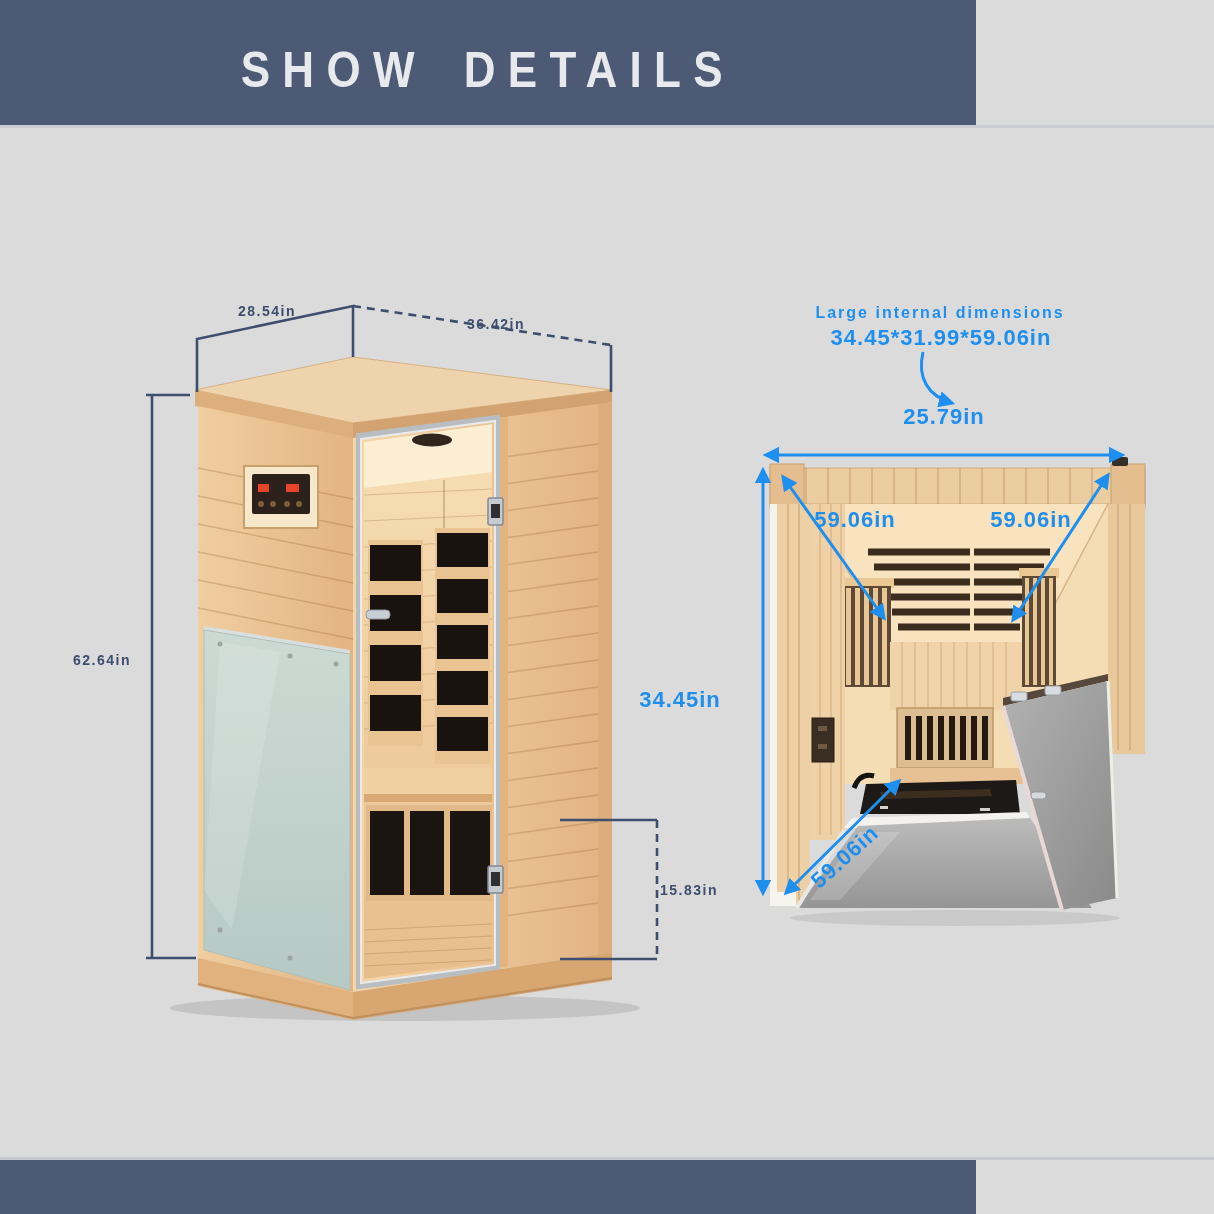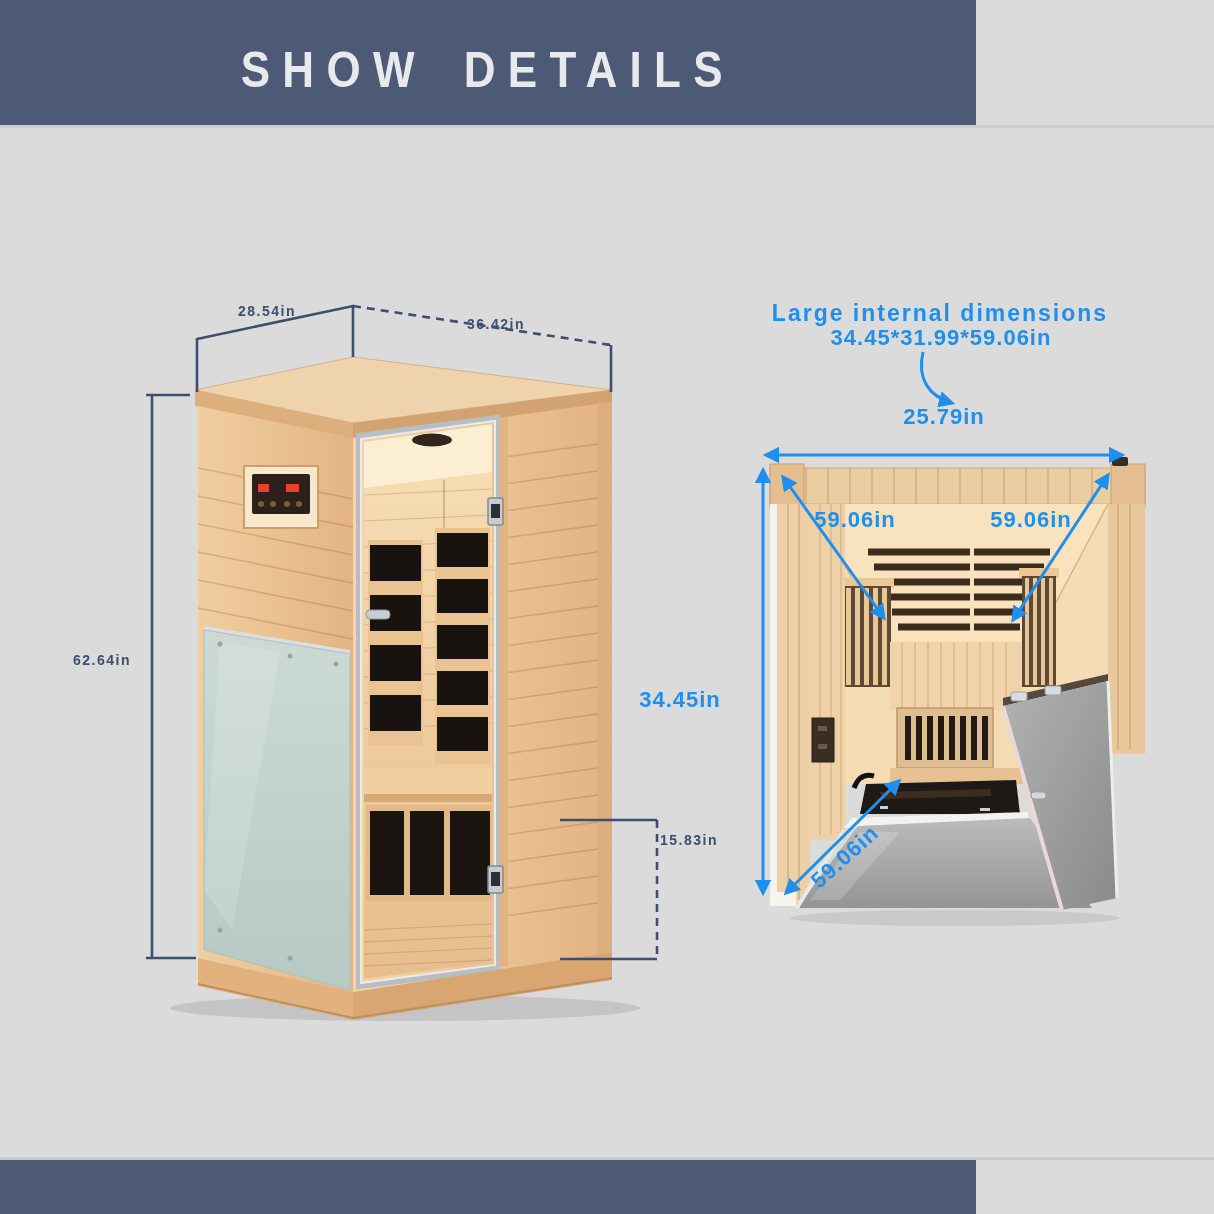--- a/index.html
+++ b/index.html
@@ -22,21 +22,21 @@
     position:absolute;transform:translate(-50%,-50%);
     color:var(--dimension_line,#3D4E6E);font-weight:bold;font-size:14px;letter-spacing:1.5px;
     white-space:nowrap;
     text-align:right;
   }
   .blue-label{
     position:absolute;transform:translate(-50%,-50%);
     color:var(--accent_blue,#1E8FEF);font-weight:bold;font-size:22px;letter-spacing:1px;
     white-space:nowrap;
   }
-  .blue-title{font-size:23px;letter-spacing:2px;}
+  .blue-title{font-size:16px;letter-spacing:2px;}
   .rotated{transform:translate(-50%,-50%) rotate(-42deg);}
   .dimline{stroke:var(--dimension_line,#3D4E6E);stroke-width:2.6;fill:none;}
   .dimdash{stroke-dasharray:8 6;}
   .blueline{stroke:var(--accent_blue,#1E8FEF);stroke-width:3;fill:none;}
   .bluefill{fill:var(--accent_blue,#1E8FEF);}
   .grain{stroke:rgba(150,95,45,.28);stroke-width:1.5;fill:none;}
   .grain2{stroke:rgba(160,105,55,.30);stroke-width:1.2;fill:none;}
 </style>
 </head>
 <body>
@@ -307,21 +307,21 @@
     <line class="blueline" x1="46" y1="553" x2="159" y2="441" marker-start="url(#ah)" marker-end="url(#ah)"></line>
   </g>
   <g>
     <path class="blueline" d="M183,12 C177,38 188,56 212,63" marker-end="url(#ah)"></path>
   </g>
 </svg>
 
 <div class="dim-label" style="left:267px;top:311px">28.54in</div>
 <div class="dim-label" style="left:496px;top:324px">36.42in</div>
 <div class="dim-label" style="left:102px;top:660px">62.64in</div>
-<div class="dim-label" style="left:689px;top:840px">15.83in</div>
+<div class="dim-label" style="left:689px;top:890px">15.83in</div>
 
 <div class="blue-label blue-title" style="left:940px;top:313px">Large internal dimensions</div>
 <div class="blue-label" style="left:941px;top:338px">34.45*31.99*59.06in</div>
 <div class="blue-label" style="left:944px;top:417px">25.79in</div>
 <div class="blue-label" style="left:855px;top:520px">59.06in</div>
 <div class="blue-label" style="left:1031px;top:520px">59.06in</div>
 <div class="blue-label" style="left:680px;top:700px">34.45in</div>
 <div class="blue-label rotated" style="left:845px;top:857px">59.06in</div>
 
 <div class="band-bottom-sep"></div>

